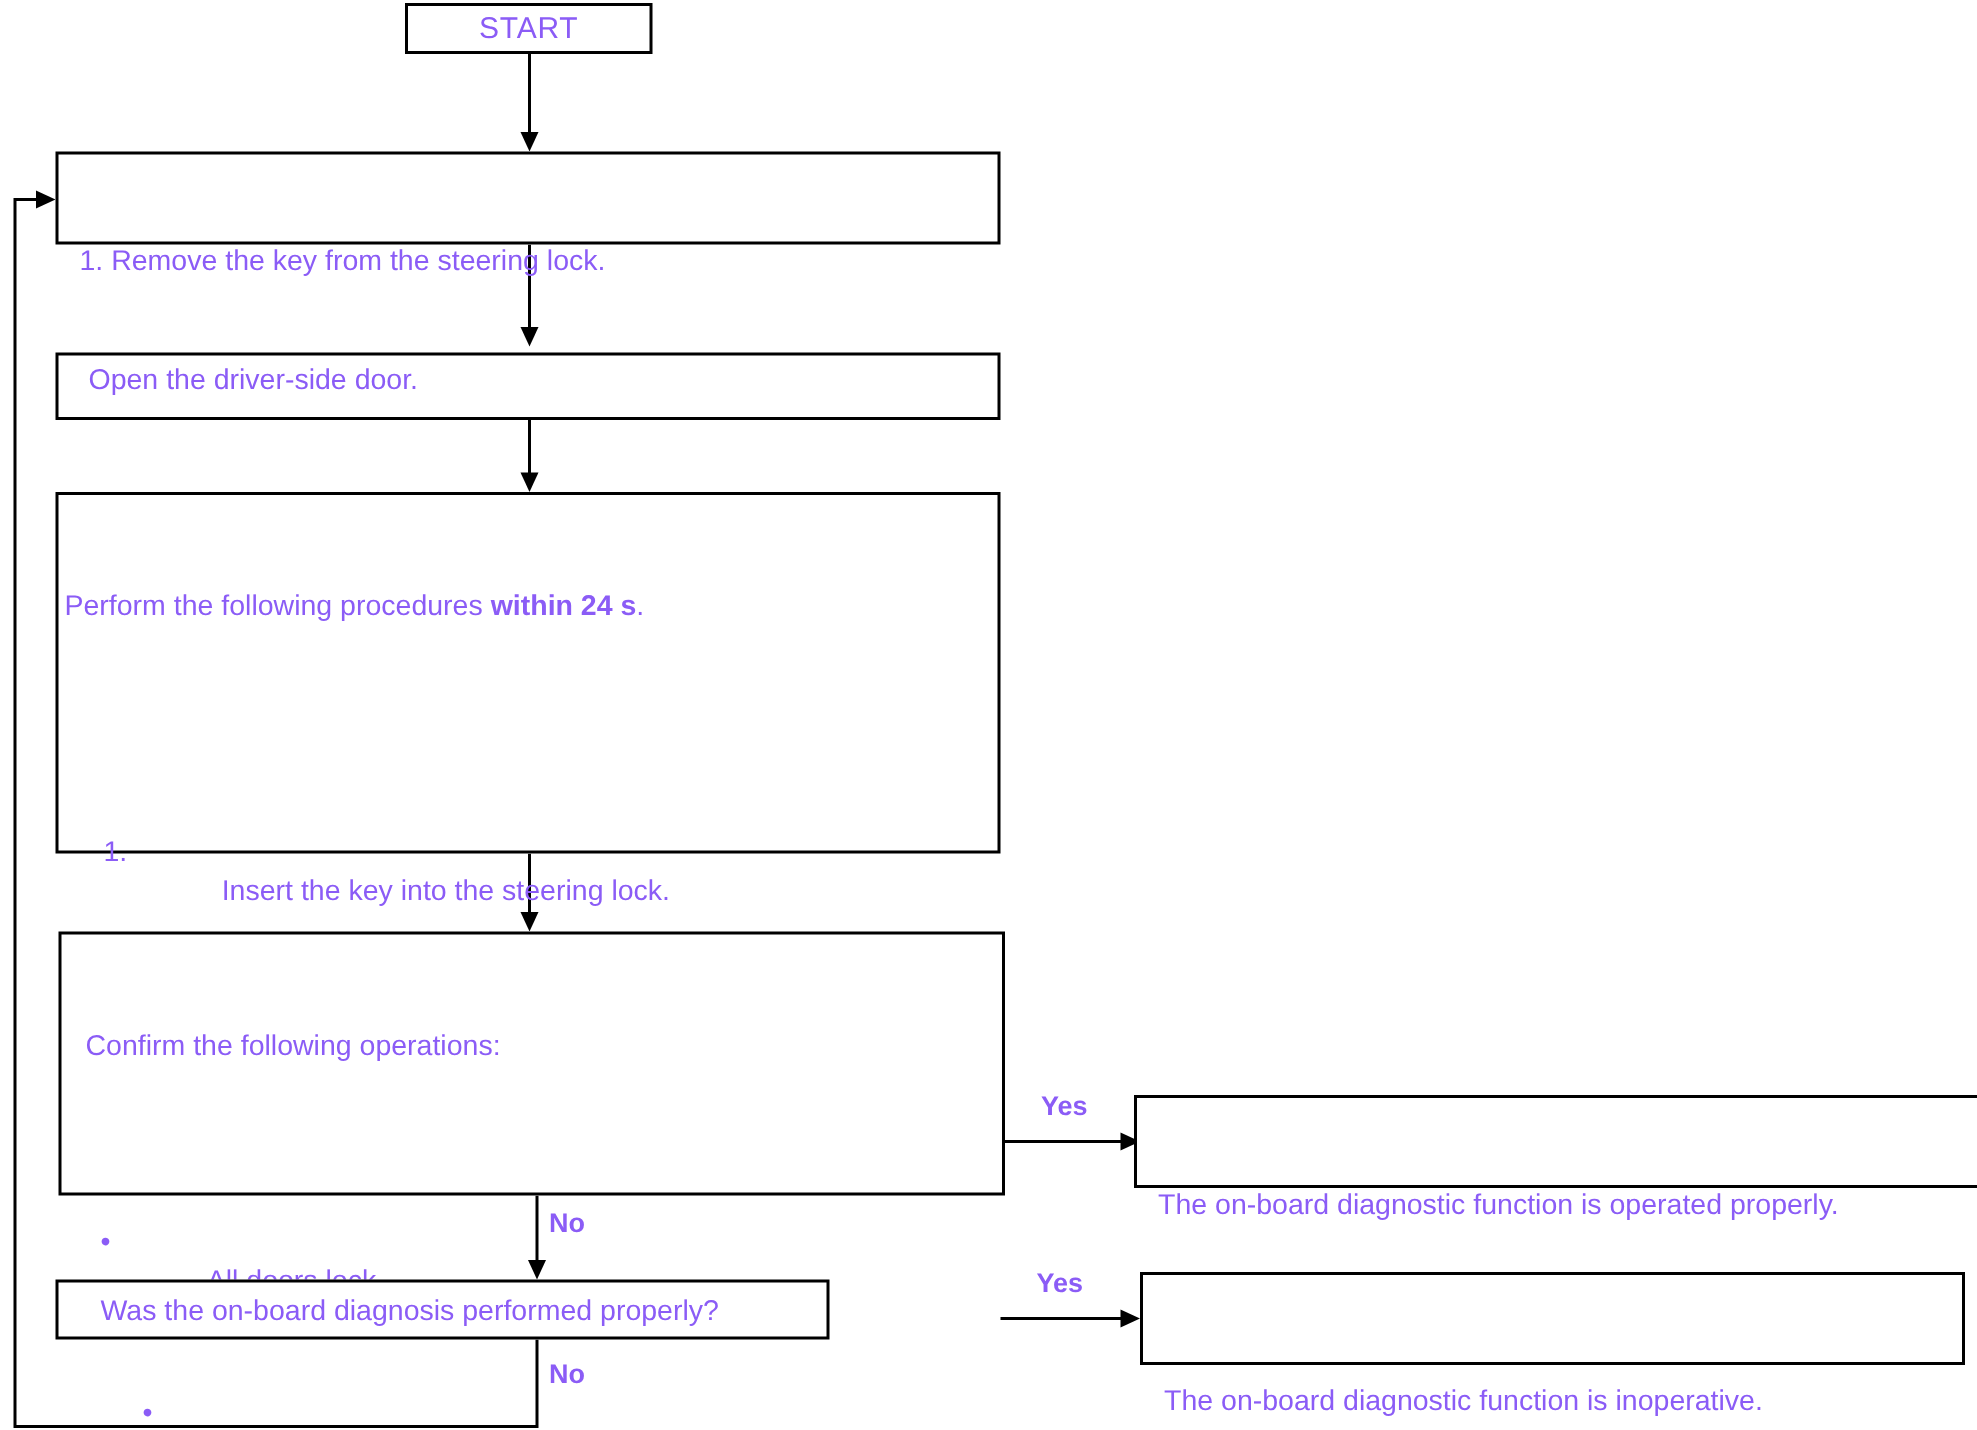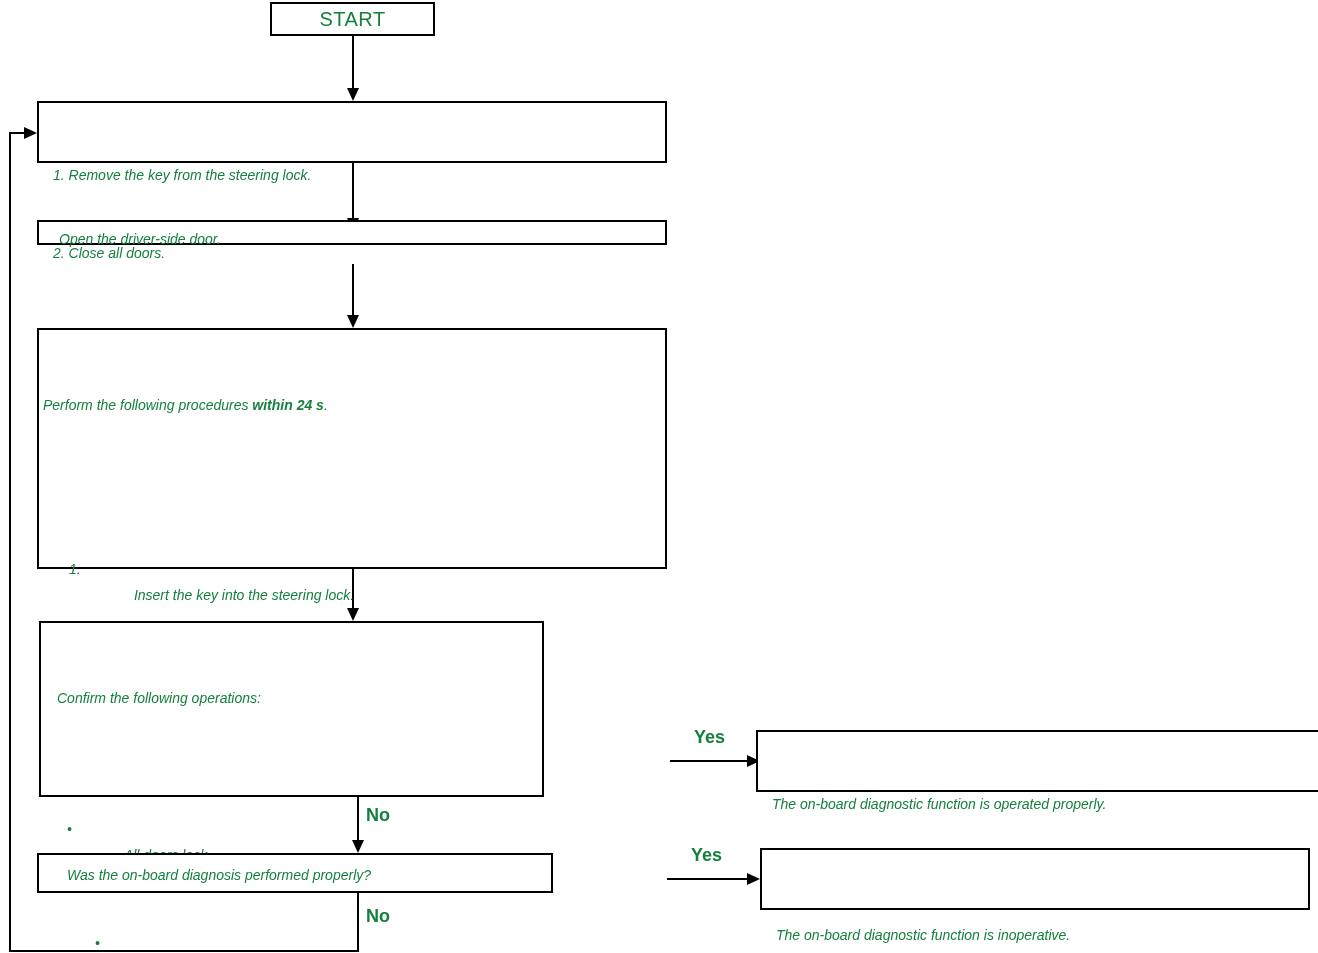--- a/index.html
+++ b/index.html
@@ -6,34 +6,33 @@
     margin: 0;
     padding: 0;
     background: #ffffff;
   }
   #canvas {
     position: relative;
     width: 1318px;
     height: 953px;
     background: #ffffff;
     font-family: "Liberation Sans", sans-serif;
-    color: #15803d;
+    color: #8b5cf6;
     overflow: hidden;
   }
   .node {
     position: absolute;
     box-sizing: border-box;
     border: 2px solid #000000;
     background: #ffffff;
   }
   .node-text {
-    font-size: 14px;
+    font-size: 19px;
     line-height: 26px;
     white-space: pre;
-    font-style: italic;
   }
   .start-box {
     left: 270px;
     top: 2px;
     width: 165px;
     height: 34px;
     display: flex;
     align-items: center;
     justify-content: center;
   }
@@ -43,36 +42,36 @@
   }
   .box-remove {
     left: 37px;
     top: 101px;
     width: 630px;
     height: 62px;
     padding: 7px 0 0 14px;
   }
   .box-open-door {
     left: 37px;
-    top: 220px;
+    top: 235px;
     width: 630px;
-    height: 25px;
+    height: 45px;
     padding: 4px 0 0 20px;
   }
   .box-procedures {
     left: 37px;
     top: 328px;
     width: 630px;
     height: 241px;
     padding: 10px 0 0 4px;
   }
   .box-confirm {
     left: 39px;
     top: 621px;
-    width: 505px;
+    width: 631px;
     height: 176px;
     padding: 10px 0 17px 16px;
   }
   .box-question {
     left: 37px;
     top: 853px;
     width: 516px;
     height: 40px;
     padding: 7px 0 0 28px;
   }

